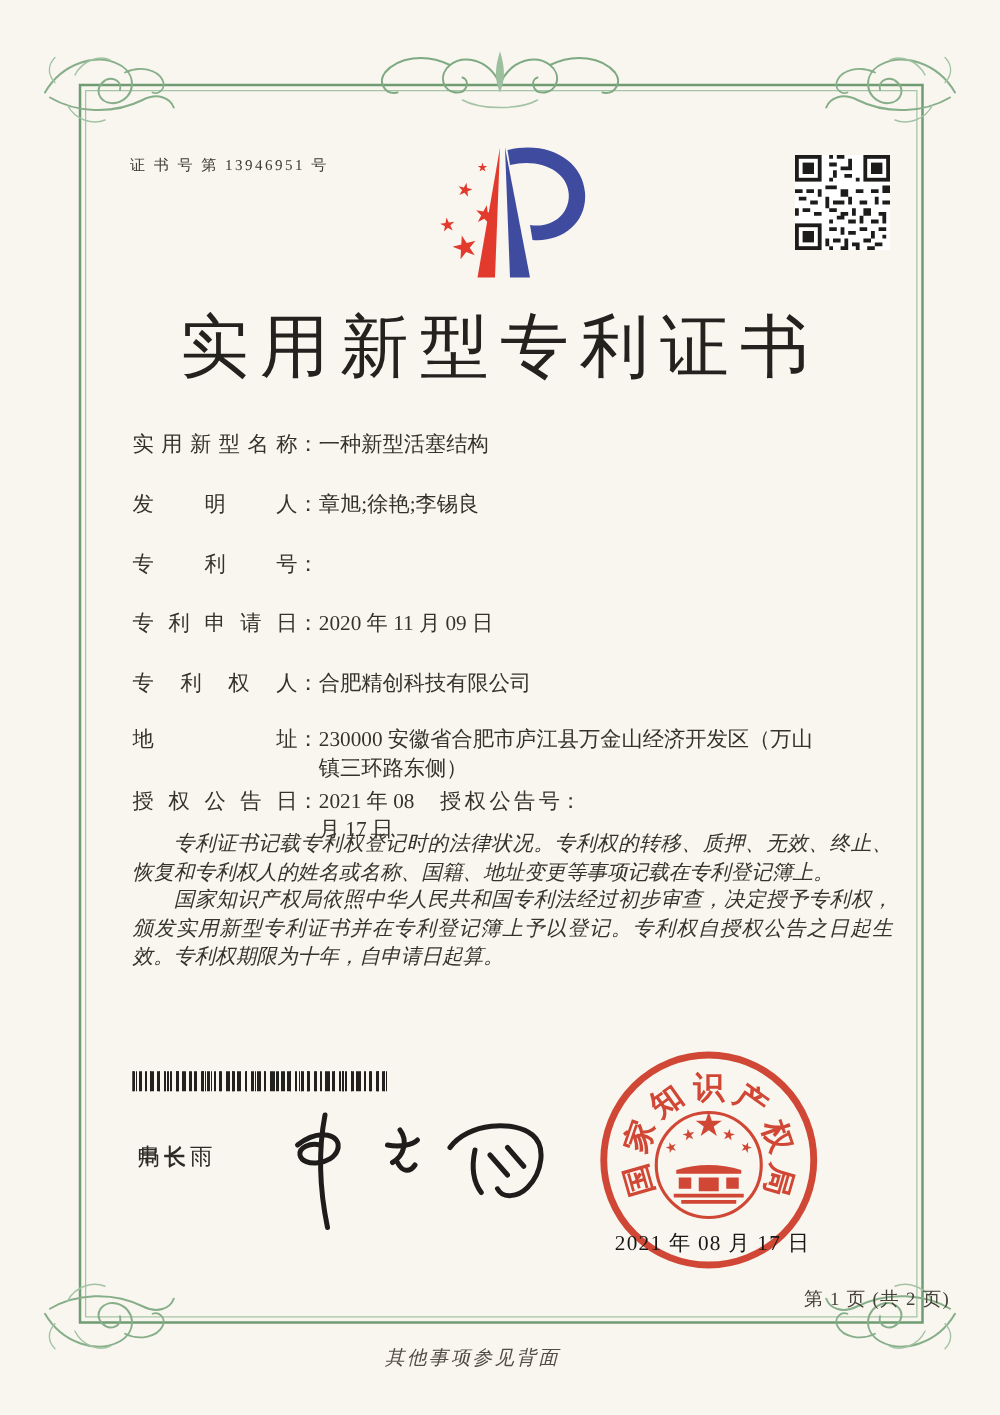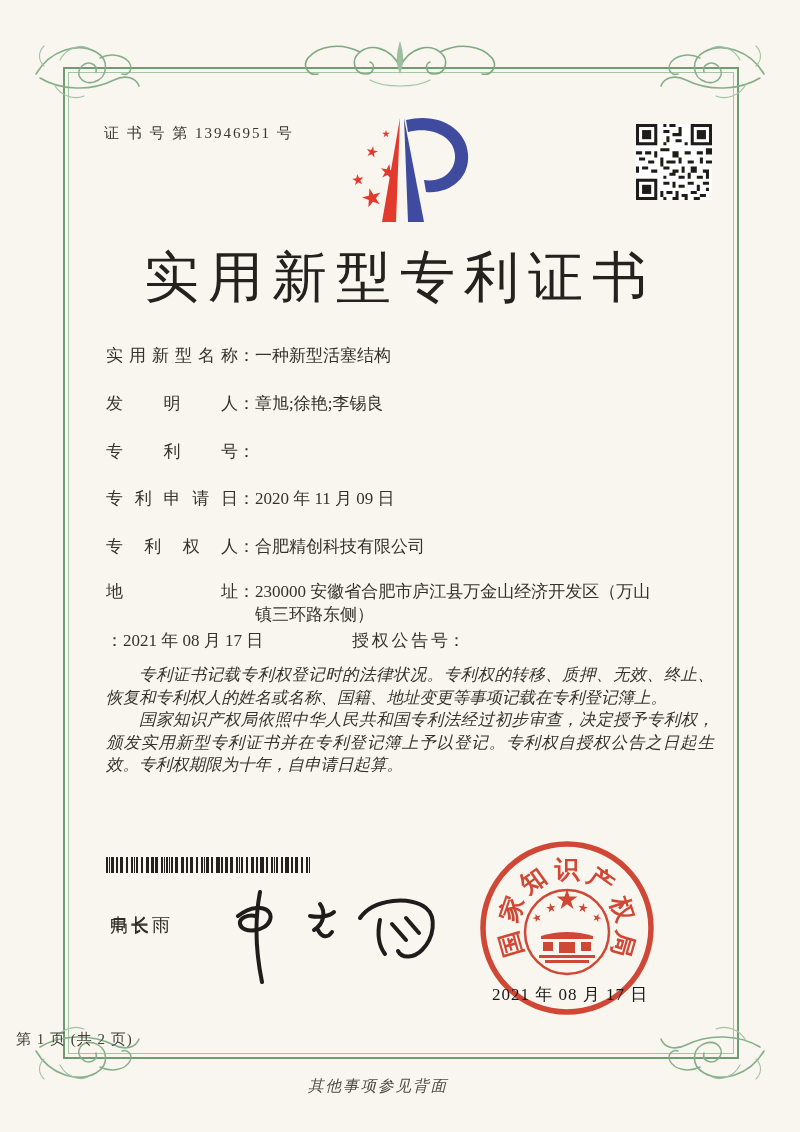--- a/index.html
+++ b/index.html
@@ -5,21 +5,21 @@
   html,body{margin:0;padding:0;background:#d9d6cf;}
   #page{position:relative;width:800px;height:1132px;background:#f8f6ef;overflow:hidden;
         font-family:"Liberation Serif","DejaVu Serif",serif;color:#33302b;}
   .abs{position:absolute;}
   
   #frame-outer{left:63px;top:67px;width:672px;height:988px;border:2px solid #6f9c72;}
   #frame-inner{left:3px;top:3px;right:3px;bottom:3px;position:absolute;border:1px solid #a4c4a5;}
   
   .orn{color:#7fa982;}
   
-  #cert-no{left:104px;top:124px;font-size:15px;letter-spacing:2px;color:#3a372f;text-align:right;}
+  #cert-no{left:104px;top:124px;font-size:12px;letter-spacing:2px;color:#3a372f;text-align:right;}
   
   #title{left:0;top:241px;width:800px;text-align:center;font-size:55px;letter-spacing:9px;color:#24221e;}
   
   .row{position:absolute;left:106px;right:88px;display:flex;font-size:17px;line-height:23px;color:#35322b;}
   .lbl{display:inline-block;width:132px;text-align:justify;text-align-last:justify;flex:0 0 132px;}
   .colon{flex:0 0 17px;}
   .val{flex:1;}
   #row-addr .val{max-width:398px;}
   .sub{display:flex;}
   .lbl2{display:inline-block;width:96px;text-align:justify;text-align-last:justify;flex:0 0 96px;}
@@ -34,21 +34,21 @@
       repeating-linear-gradient(90deg,#23211f 0 1px,transparent 1px 7px),
       repeating-linear-gradient(90deg,transparent 0 3px,#23211f 3px 4px,transparent 4px 11px);}
   
   #signer-role{left:110px;top:914px;font-size:18px;letter-spacing:3px;color:#2e2b26;}
   #signer-name{left:110px;top:913px;font-size:18px;letter-spacing:3px;color:#2e2b26;}
   #autograph{left:222px;top:886px;}
   
   #seal{left:477px;top:838px;}
   #seal-date{left:482px;top:983px;width:176px;text-align:center;font-size:17px;color:#181715;letter-spacing:1px;}
   
-  #page-num{left:0;top:1030px;width:760px;text-align:left;font-size:15px;color:#454139;letter-spacing:1px;margin-left:16px;}
+  #page-num{left:0;top:1030px;width:760px;text-align:right;font-size:15px;color:#454139;letter-spacing:1px;}
   #back-note{left:0;top:1076px;width:756px;text-align:center;font-size:15.5px;letter-spacing:2px;
              font-style:italic;color:#514c43;}
 </style>
 </head>
 <body>
 
 <div id="page">
 
   <svg width="0" height="0" style="position:absolute">
     <defs>
@@ -163,20 +163,21 @@
       <span class="val">合肥精创科技有限公司</span>
   </div>
   <div class="row" id="row-addr" style="top:580px">
     <span class="lbl">地址</span>
       <span class="colon">：</span>
       <span class="val">230000  安徽省合肥市庐江县万金山经济开发区（万山镇三环路东侧）</span>
   </div>
 
   <div class="row" style="top:629px">
     <div class="sub" style="flex:0 0 246px">
+      <span class="lbl">授权公告日</span>
         <span class="colon">：</span>
         <span>2021 年 08 月 17 日</span>
     </div>
     <div class="sub">
       <span class="lbl2">授权公告号</span>
         <span class="colon">：</span>
     </div>
   </div>
 
   <div id="paras" class="abs">

